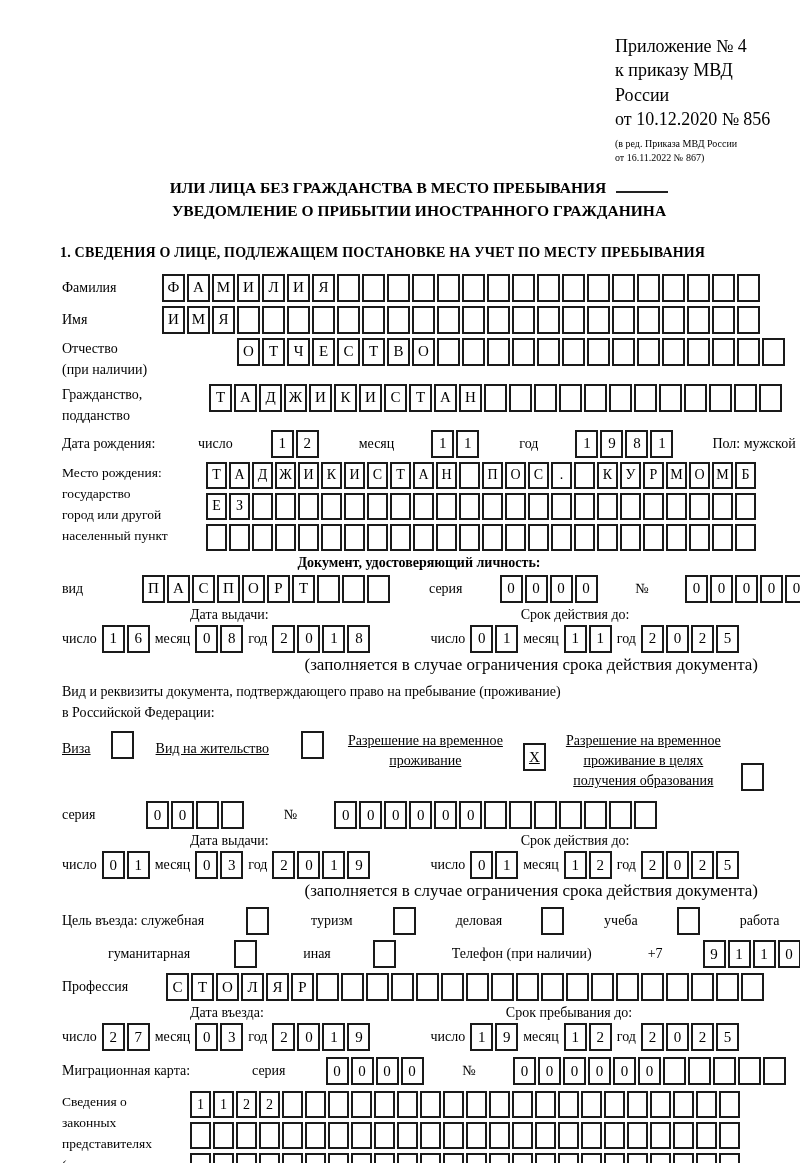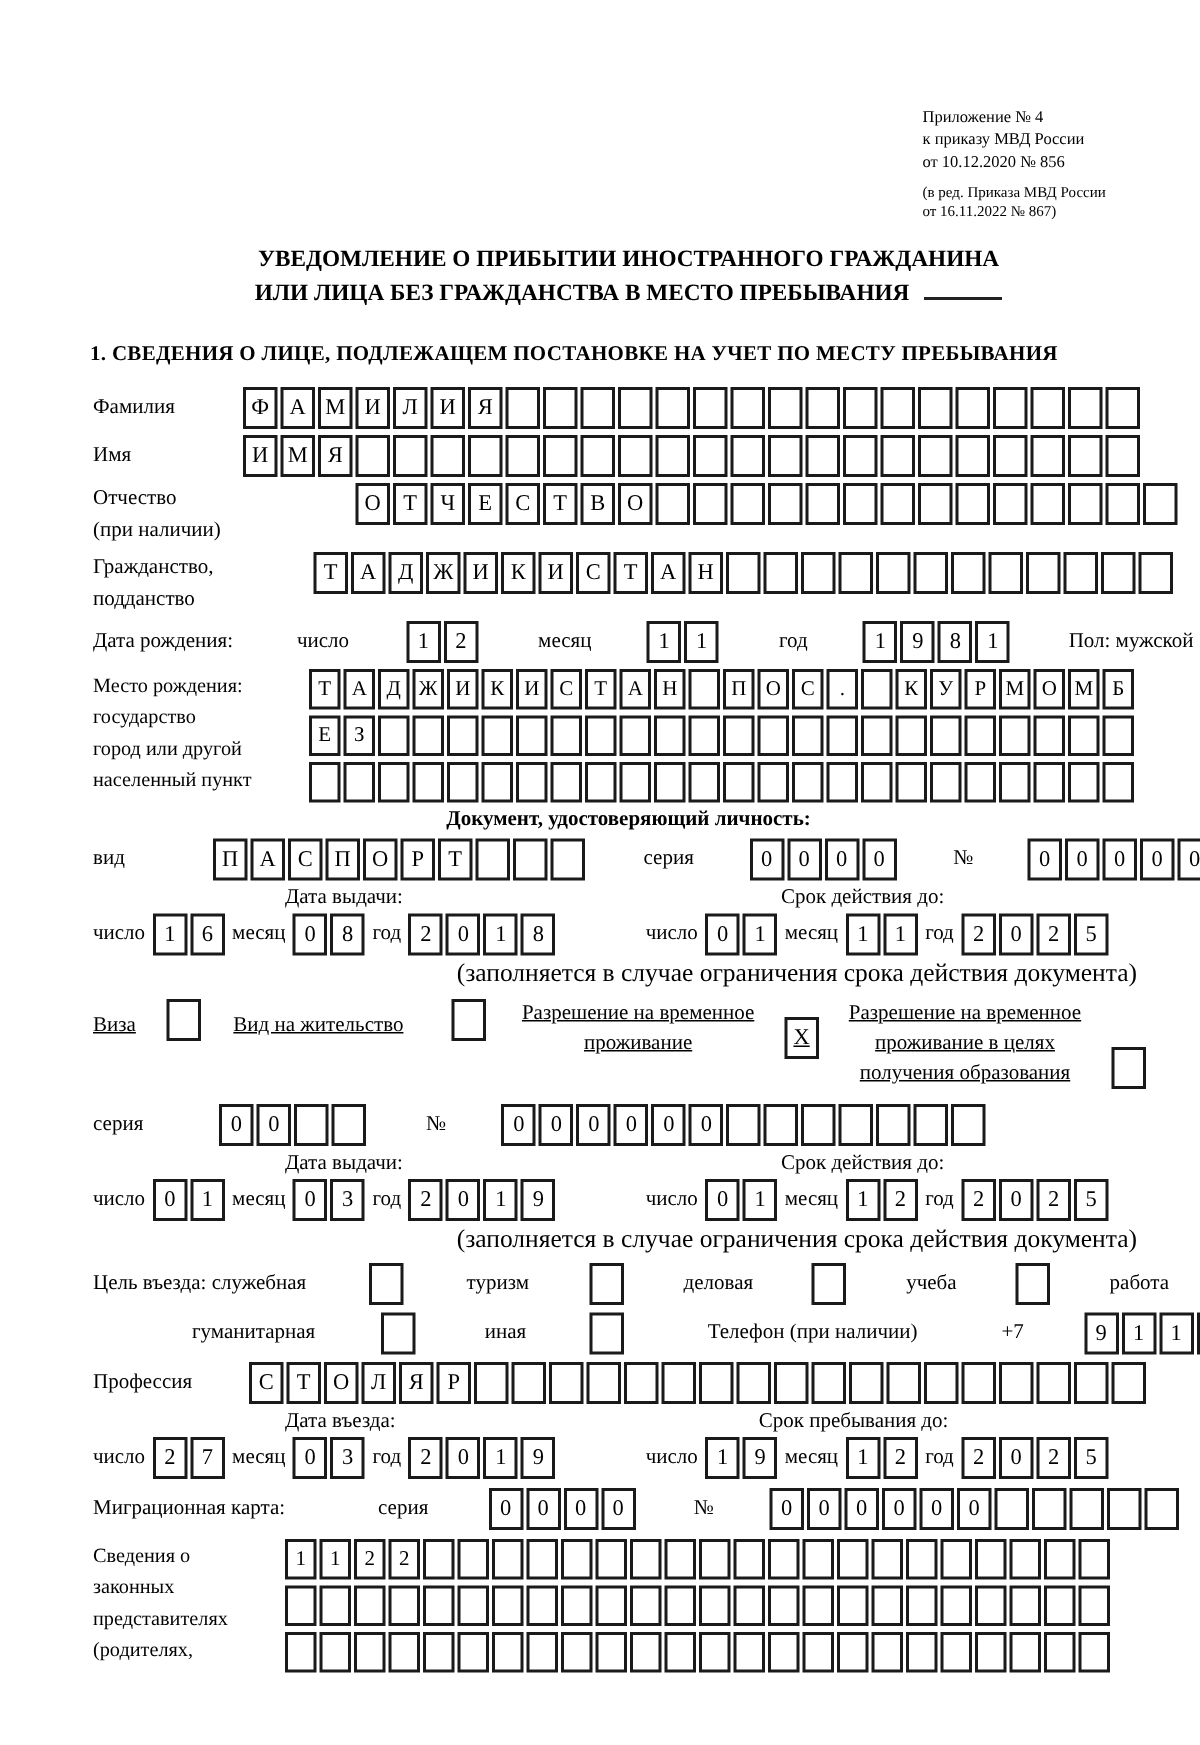--- a/index.html
+++ b/index.html
@@ -1,20 +1,20 @@
 <!DOCTYPE html>
 <html><head>
 <meta charset="utf-8">
 <style>
   html,body{margin:0;padding:0;background:#ffffff;}
   body{width:800px;height:1163px;overflow:hidden;color:#000;
        font-family:"Liberation Serif","DejaVu Serif",serif;}
   .page{box-sizing:border-box;width:800px;height:1163px;padding:34px 24px 10px 62px;}
 
-  .annex{margin-left:553px;font-size:11px;line-height:1.35;margin-top:37px;}
+  .annex{margin-left:553px;font-size:18px;line-height:1.35;}
   .annex-note{margin-left:553px;font-size:10px;line-height:1.35;margin-top:6px;}
   .forma{text-align:right;margin:20px 38px 0 0;font-weight:bold;font-size:15px;letter-spacing:.5px;}
   .title{text-align:center;font-weight:bold;font-size:15.5px;line-height:1.5;margin-top:12px;}
   .title-underline{display:inline-block;width:52px;border-bottom:2px solid #222;height:14px;margin-left:10px;}
   .sec1{font-weight:bold;font-size:14px;margin:22px 0 13px -2px;letter-spacing:.2px;}
 
   .frow{display:flex;align-items:center;margin-bottom:4px;font-size:14px;gap:32px;}
   .frow.top{align-items:flex-start;}
   .lab{flex:0 0 auto;}
   .lab2{line-height:21px;}
@@ -54,22 +54,22 @@
     <div>к приказу МВД России</div>
     <div>от 10.12.2020 № 856</div>
   </div>
   <div class="annex-note">
     <div>(в ред. Приказа МВД России</div>
     <div>от 16.11.2022 № 867)</div>
   </div>
 
 
   <div class="title">
+    <div><span>ИЛИ ЛИЦА БЕЗ ГРАЖДАНСТВА В МЕСТО ПРЕБЫВАНИЯ</span><span class="title-underline"></span></div>
     <div>УВЕДОМЛЕНИЕ О ПРИБЫТИИ ИНОСТРАННОГО ГРАЖДАНИНА</div>
-    <div><span>ИЛИ ЛИЦА БЕЗ ГРАЖДАНСТВА В МЕСТО ПРЕБЫВАНИЯ</span><span class="title-underline"></span></div>
   </div>
 
   <div class="sec1">1. СВЕДЕНИЯ О ЛИЦЕ, ПОДЛЕЖАЩЕМ ПОСТАНОВКЕ НА УЧЕТ ПО МЕСТУ ПРЕБЫВАНИЯ</div>
 
   <div class="frow">
     <span class="lab lw1">Фамилия</span>
     <span class="cells">
         <span class="cb">Ф</span>
         <span class="cb">А</span>
         <span class="cb">М</span>
@@ -386,20 +386,24 @@
       <span class="cells">
           <span class="cb">2</span>
           <span class="cb">0</span>
           <span class="cb">2</span>
           <span class="cb">5</span>
         </span>
     </span>
   </div>
   <div class="note">(заполняется в случае ограничения срока действия документа)</div>
 
+  <div class="para">
+    <div>Вид и реквизиты документа, подтверждающего право на пребывание (проживание)</div>
+    <div>в Российской Федерации:</div>
+  </div>
 
   <div class="chk-row">
     <span class="chk-item">
       <span class="txt">Виза</span>
       <span class="cells">
           <span class="cb"></span>
         </span>
     </span>
     <span class="chk-item" style="margin-left:22px">
       <span class="txt">Вид на жительство</span>
@@ -525,21 +529,21 @@
     <span class="cells" style="margin-left:8px">
         <span class="cb"></span>
       </span>
     <span class="lab" style="margin-left:10px">транзит</span>
     <span class="cells" style="margin-left:8px">
         <span class="cb"></span>
       </span>
   </div>
 
   <div class="frow" style="margin-top:5px;">
-    <span class="lab" style="margin-left:66px">гуманитарная</span>
+    <span class="lab" style="margin-left:46px">гуманитарная</span>
     <span class="cells" style="margin-left:12px">
         <span class="cb"></span>
       </span>
     <span class="lab" style="margin-left:14px">иная</span>
     <span class="cells" style="margin-left:10px">
         <span class="cb"></span>
       </span>
     <span class="lab" style="margin-left:24px">Телефон (при наличии)</span>
     <span class="lab" style="margin-left:24px">+7</span>
     <span class="cells" style="margin-left:8px">

